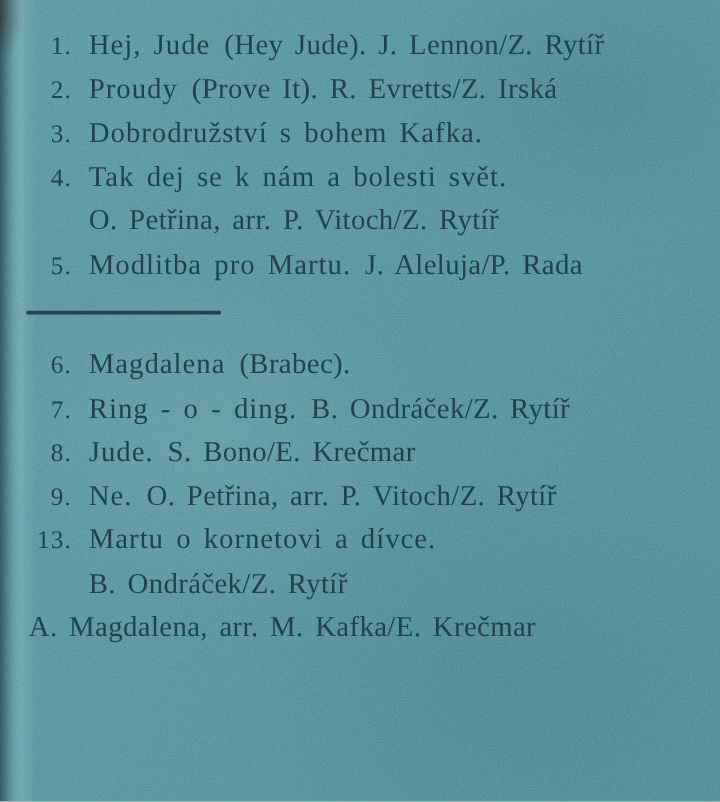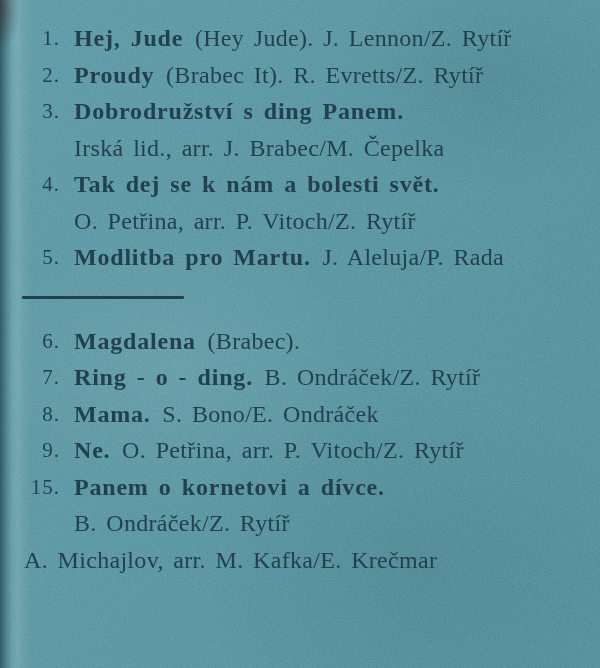--- a/index.html
+++ b/index.html
@@ -53,21 +53,21 @@
   }
   .num {
     flex: 0 0 36px;
     text-align: right;
     padding-right: 14px;
     font-size: 21px;
     letter-spacing: 1px;
   }
   .body-col { flex: 1; }
   .title {
-    font-weight: bold;
+    font-weight: normal;
     letter-spacing: 0.8px;
   }
   .inline-credits { margin-left: 2px; text-align: center; }
   .inline-credits:empty, .credits-line:empty { display: none; }
   .credits-line { display: block; }
   .divider {
     height: 3px; width: 162px;
     margin: 20px 0 24px -2px;
     background: var(--ink, #22414f);
     border-radius: 1px;
@@ -98,31 +98,30 @@
         <span class="title">Hej, Jude</span>
         <span class="inline-credits">(Hey Jude). J. Lennon/Z. Rytíř</span>
         
       </span>
     </div>
 
     <div class="track">
       <span class="num">2.</span>
       <span class="body-col">
         <span class="title">Proudy</span>
-        <span class="inline-credits">(Brabec It). R. Evretts/Z. Rytíř</span>
+        <span class="inline-credits">(Prove It). R. Evretts/Z. Irská</span>
         
       </span>
     </div>
 
     <div class="track">
       <span class="num">3.</span>
       <span class="body-col">
-        <span class="title">Dobrodružství s ding Panem.</span>
+        <span class="title">Dobrodružství s bohem Kafka.</span>
         
-        <span class="credits-line">Irská lid., arr. J. Brabec/M. Čepelka</span>
       </span>
     </div>
 
     <div class="track">
       <span class="num">4.</span>
       <span class="body-col">
         <span class="title">Tak dej se k nám a bolesti svět.</span>
         
         <span class="credits-line">O. Petřina, arr. P. Vitoch/Z. Rytíř</span>
       </span>
@@ -152,45 +151,45 @@
       <span class="body-col">
         <span class="title">Ring - o - ding.</span>
         <span class="inline-credits">B. Ondráček/Z. Rytíř</span>
         
       </span>
     </div>
 
     <div class="track">
       <span class="num">8.</span>
       <span class="body-col">
-        <span class="title">Mama.</span>
-        <span class="inline-credits">S. Bono/E. Ondráček</span>
+        <span class="title">Jude.</span>
+        <span class="inline-credits">S. Bono/E. Krečmar</span>
         
       </span>
     </div>
 
     <div class="track">
       <span class="num">9.</span>
       <span class="body-col">
         <span class="title">Ne.</span>
         <span class="inline-credits">O. Petřina, arr. P. Vitoch/Z. Rytíř</span>
         
       </span>
     </div>
 
     <div class="track">
-      <span class="num">15.</span>
+      <span class="num">13.</span>
       <span class="body-col">
-        <span class="title">Panem o kornetovi a dívce.</span>
+        <span class="title">Martu o kornetovi a dívce.</span>
         
         <span class="credits-line">B. Ondráček/Z. Rytíř</span>
       </span>
     </div>
 
     <div class="track">
       <span class="body-col">
         
-        <span class="credits-line">A. Michajlov, arr. M. Kafka/E. Krečmar</span>
+        <span class="credits-line">A. Magdalena, arr. M. Kafka/E. Krečmar</span>
       </span>
     </div>
 
   </div>
 </div>
 
 </body></html>

